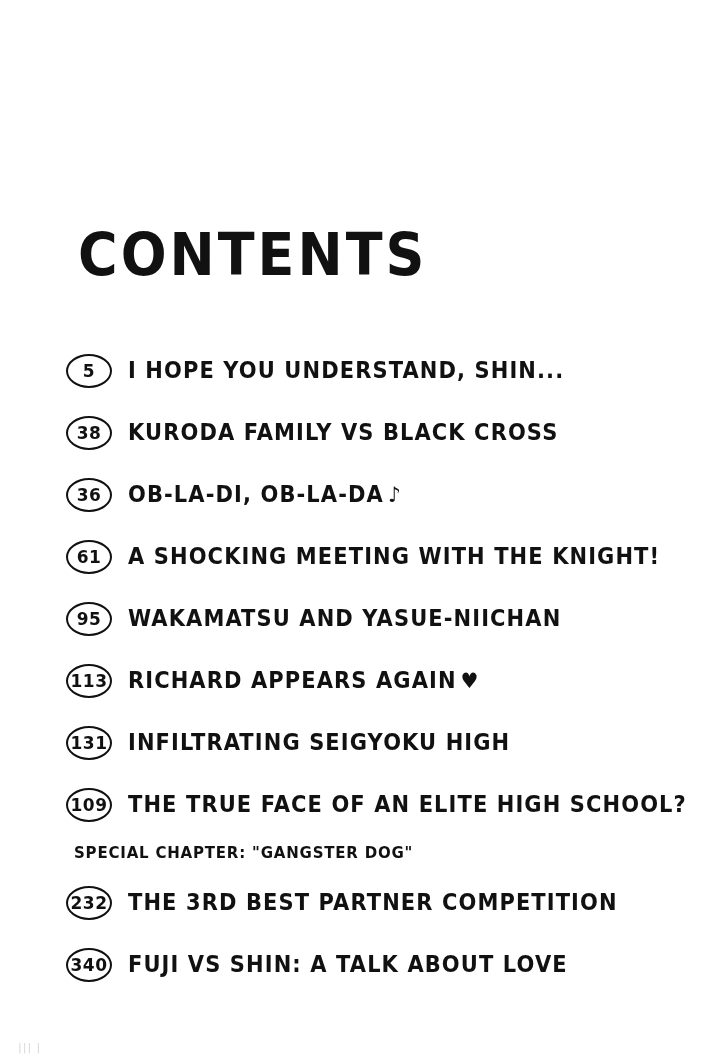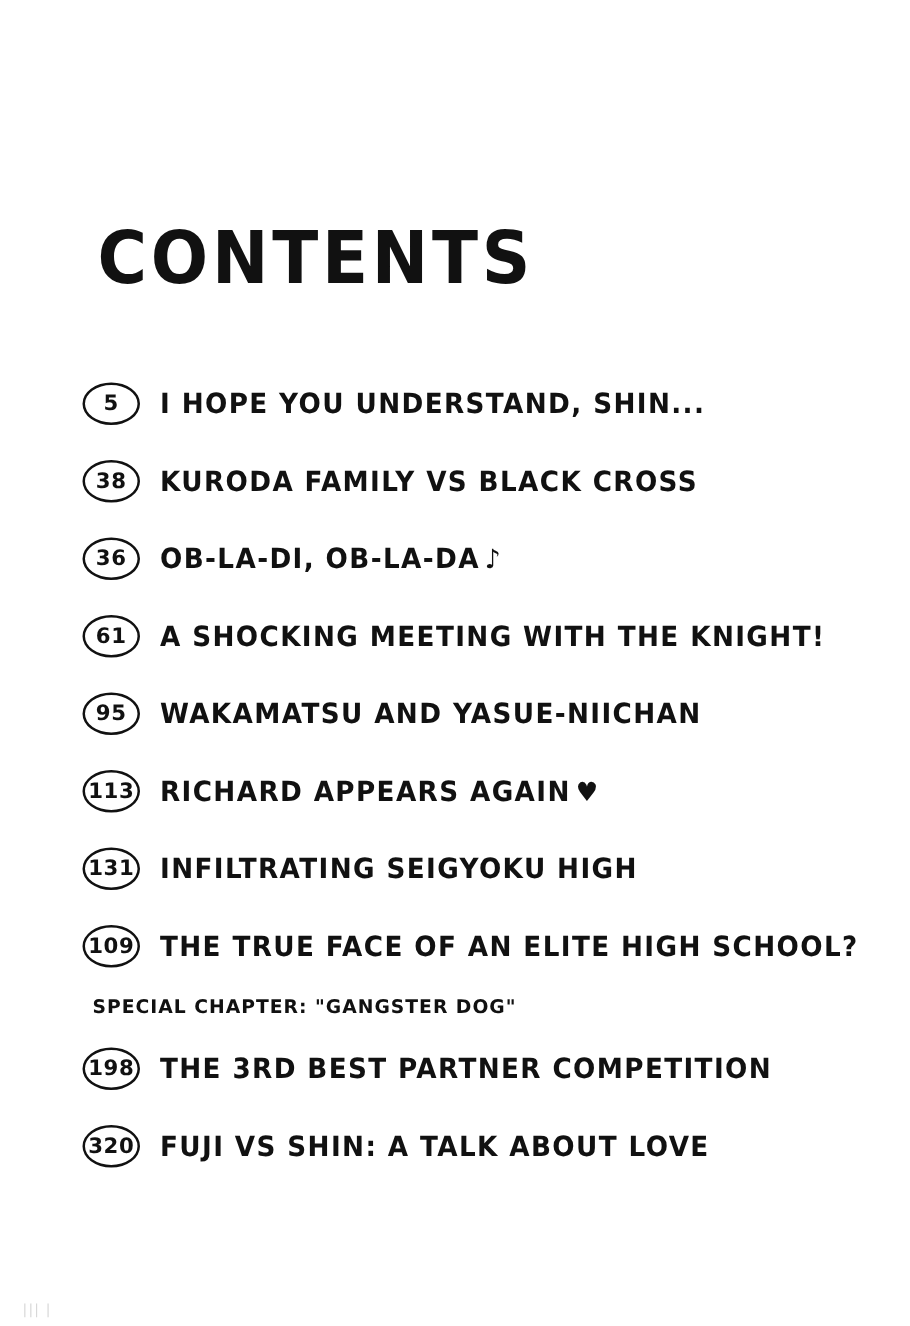--- a/index.html
+++ b/index.html
@@ -13,20 +13,21 @@
     font-family: "Liberation Sans", sans-serif;
     color: #000000;
     overflow: hidden;
     position: relative;
   }
 
   .page {
     position: absolute;
     inset: 0;
     padding: 0;
+    margin-top: 48px;
   }
 
   .contents-title {
     position: absolute;
     left: 78px;
     top: 178px;
     font-family: "DejaVu Sans", sans-serif;
     font-size: 54px;
     font-weight: bold;
     letter-spacing: 3px;
@@ -157,26 +158,26 @@
     </div>
 
     <div class="toc-row">
       <div class="page-badge">109</div>
       <div class="entry-title"><span>THE TRUE FACE OF AN ELITE HIGH SCHOOL?</span><span class="glyph"></span></div>
     </div>
 
     <div class="section-note">SPECIAL CHAPTER: "GANGSTER DOG"</div>
 
     <div class="toc-row">
-      <div class="page-badge">198</div>
+      <div class="page-badge">232</div>
       <div class="entry-title"><span>THE 3RD BEST PARTNER COMPETITION</span><span class="glyph"></span></div>
     </div>
 
     <div class="toc-row">
-      <div class="page-badge">320</div>
+      <div class="page-badge">340</div>
       <div class="entry-title"><span>FUJI VS SHIN: A TALK ABOUT LOVE</span><span class="glyph"></span></div>
     </div>
 
   </div>
 
   <div class="edge-mark">
     <span>||| |</span>
   </div>
 
 </div>

